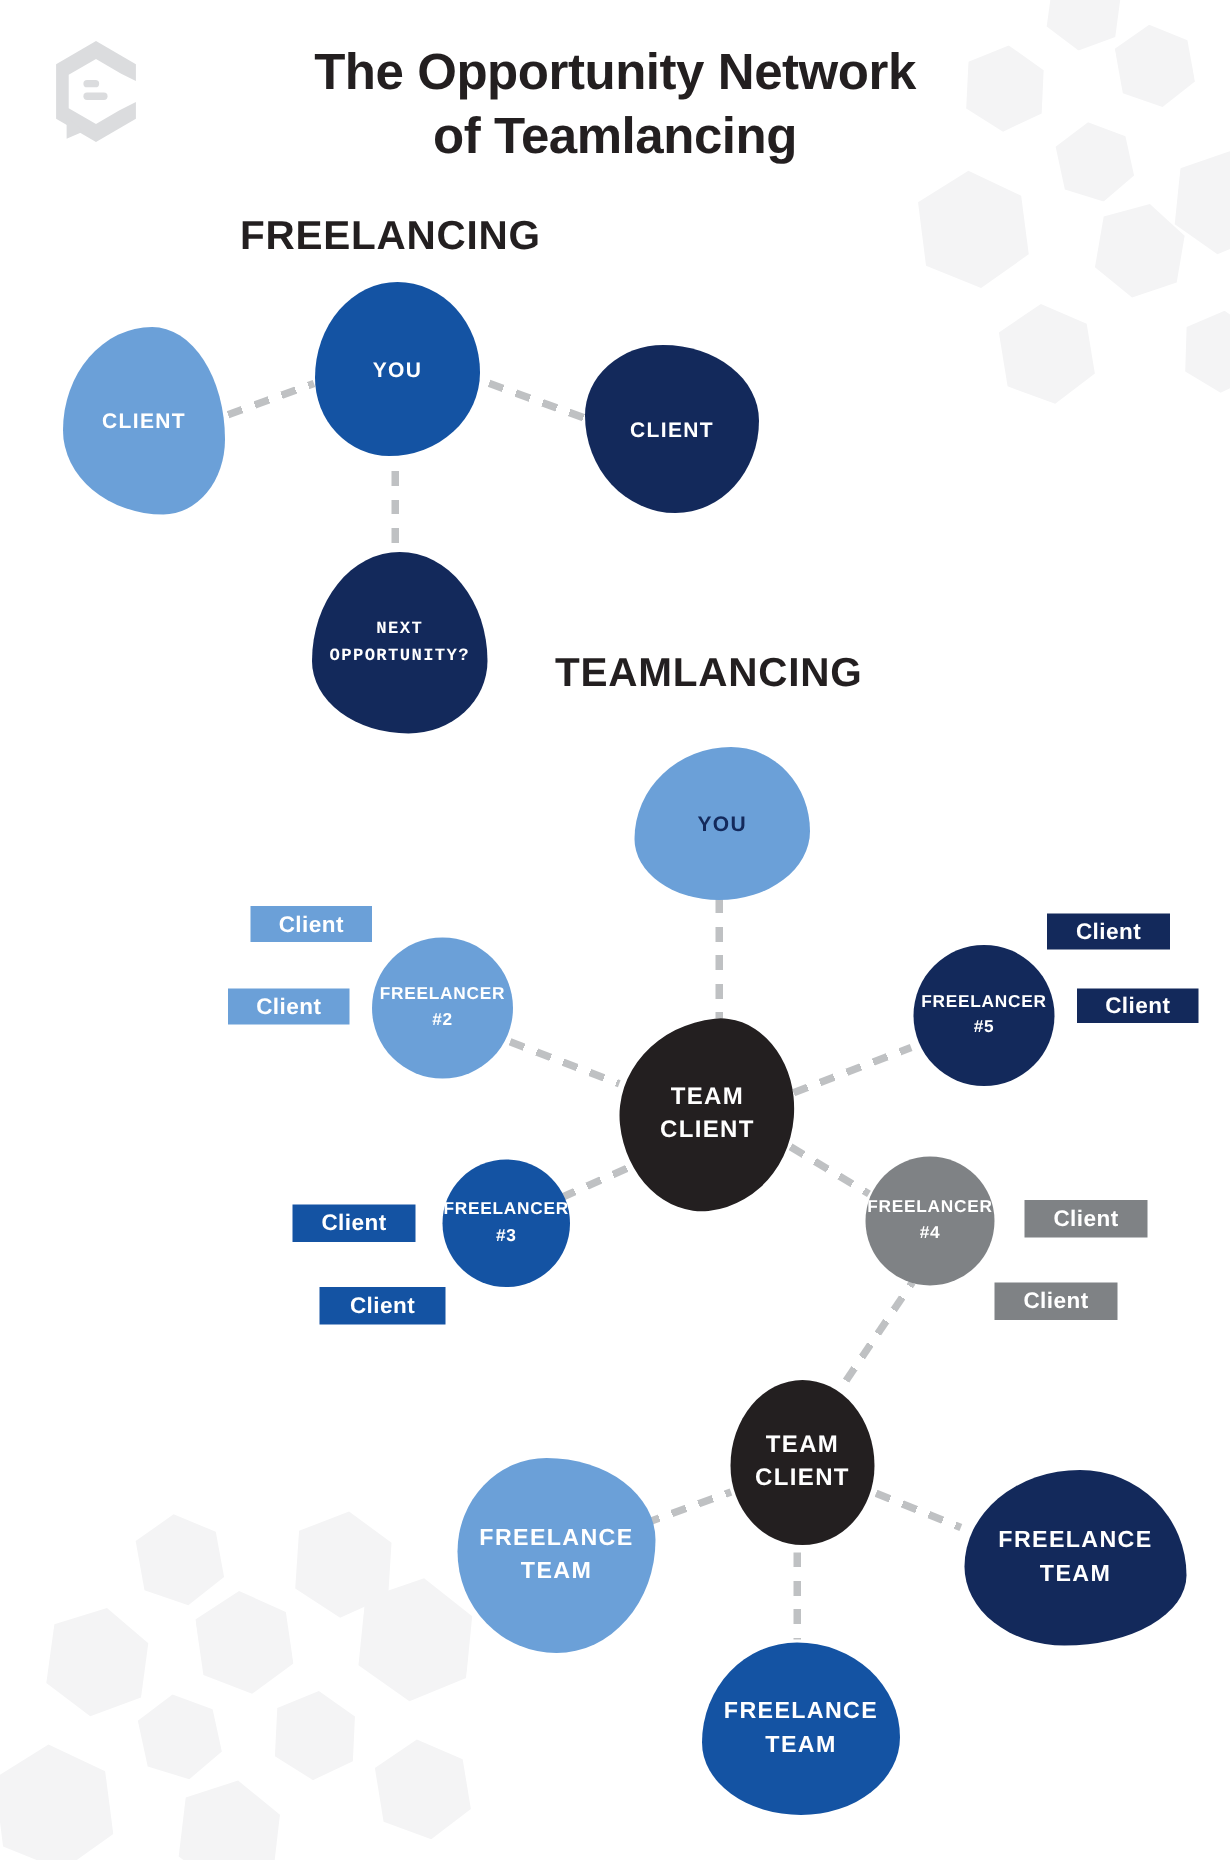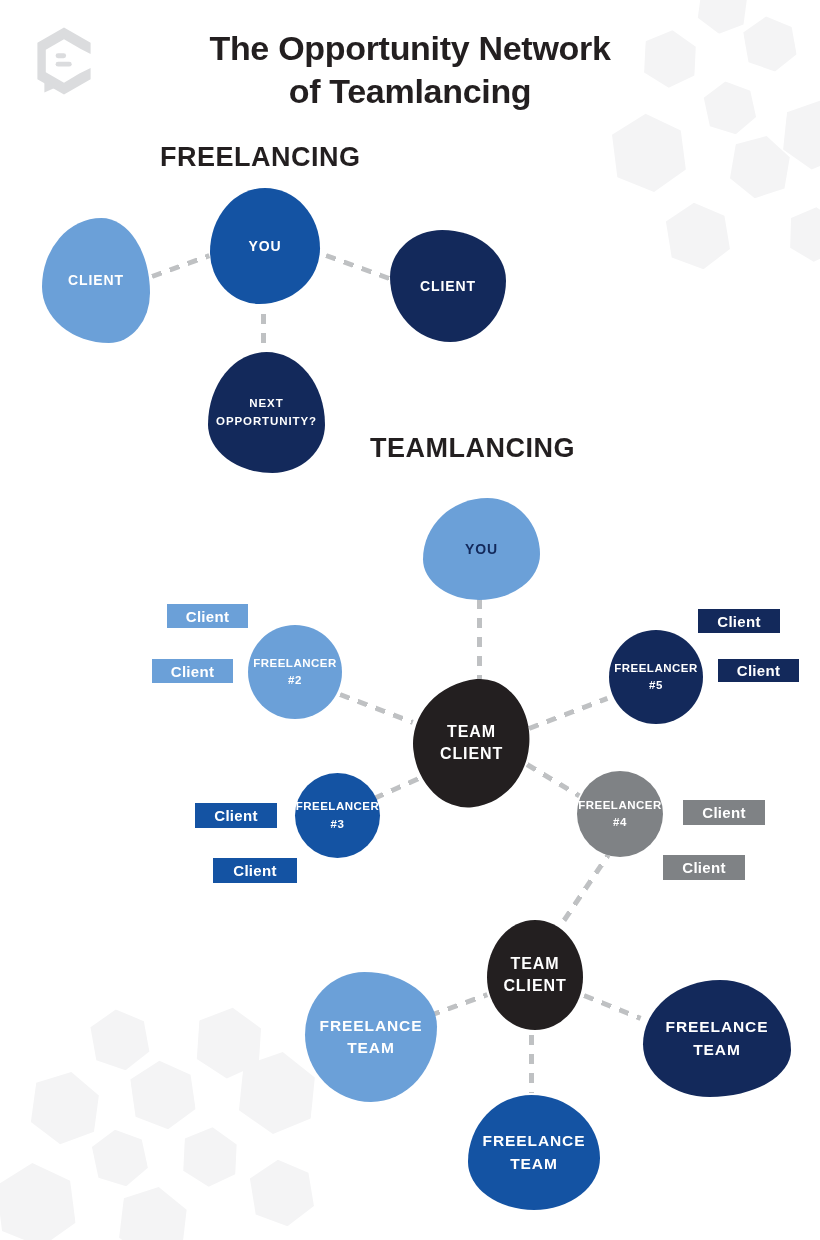--- a/index.html
+++ b/index.html
@@ -97,21 +97,21 @@
 
   <div class="node c-lightblue" style="left:42px;top:218px;width:108px;height:125px;border-radius:55% 45% 38% 62% / 55% 60% 40% 45%;">
     <span class="lbl" style="font-size:14px;">CLIENT</span>
   </div>
   <div class="node c-blue" style="left:210px;top:188px;width:110px;height:116px;border-radius:50% 50% 55% 45% / 55% 52% 48% 45%;">
     <span class="lbl" style="font-size:14px;">YOU</span>
   </div>
   <div class="node c-navy" style="left:390px;top:230px;width:116px;height:112px;border-radius:45% 55% 48% 52% / 42% 45% 55% 58%;">
     <span class="lbl" style="font-size:14px;">CLIENT</span>
   </div>
-  <div class="node c-navy" style="left:208px;top:352px;width:117px;height:121px;border-radius:50% 50% 45% 55% / 60% 60% 40% 40%;">
+  <div class="node c-navy" style="left:208px;top:368px;width:117px;height:121px;border-radius:50% 50% 45% 55% / 60% 60% 40% 40%;font-family:Liberation Mono, monospace;">
     <span class="lbl" style="font-size:11.5px;line-height:1.5;">NEXT
 OPPORTUNITY?</span>
   </div>
 
   <div class="dash-v" style="left:477px;top:599px;height:80px;"></div>
   <div class="dash-h" style="left:340px;top:692px;width:78px;transform:rotate(21deg)"></div>
   <div class="dash-h" style="left:529px;top:726px;width:84px;transform:rotate(-21deg)"></div>
   <div class="dash-h" style="left:374px;top:796px;width:62px;transform:rotate(-24deg)"></div>
   <div class="dash-h" style="left:527px;top:762px;width:61px;transform:rotate(31deg)"></div>
   <div class="dash-h" style="left:564px;top:918px;width:79px;transform:rotate(-56deg)"></div>

